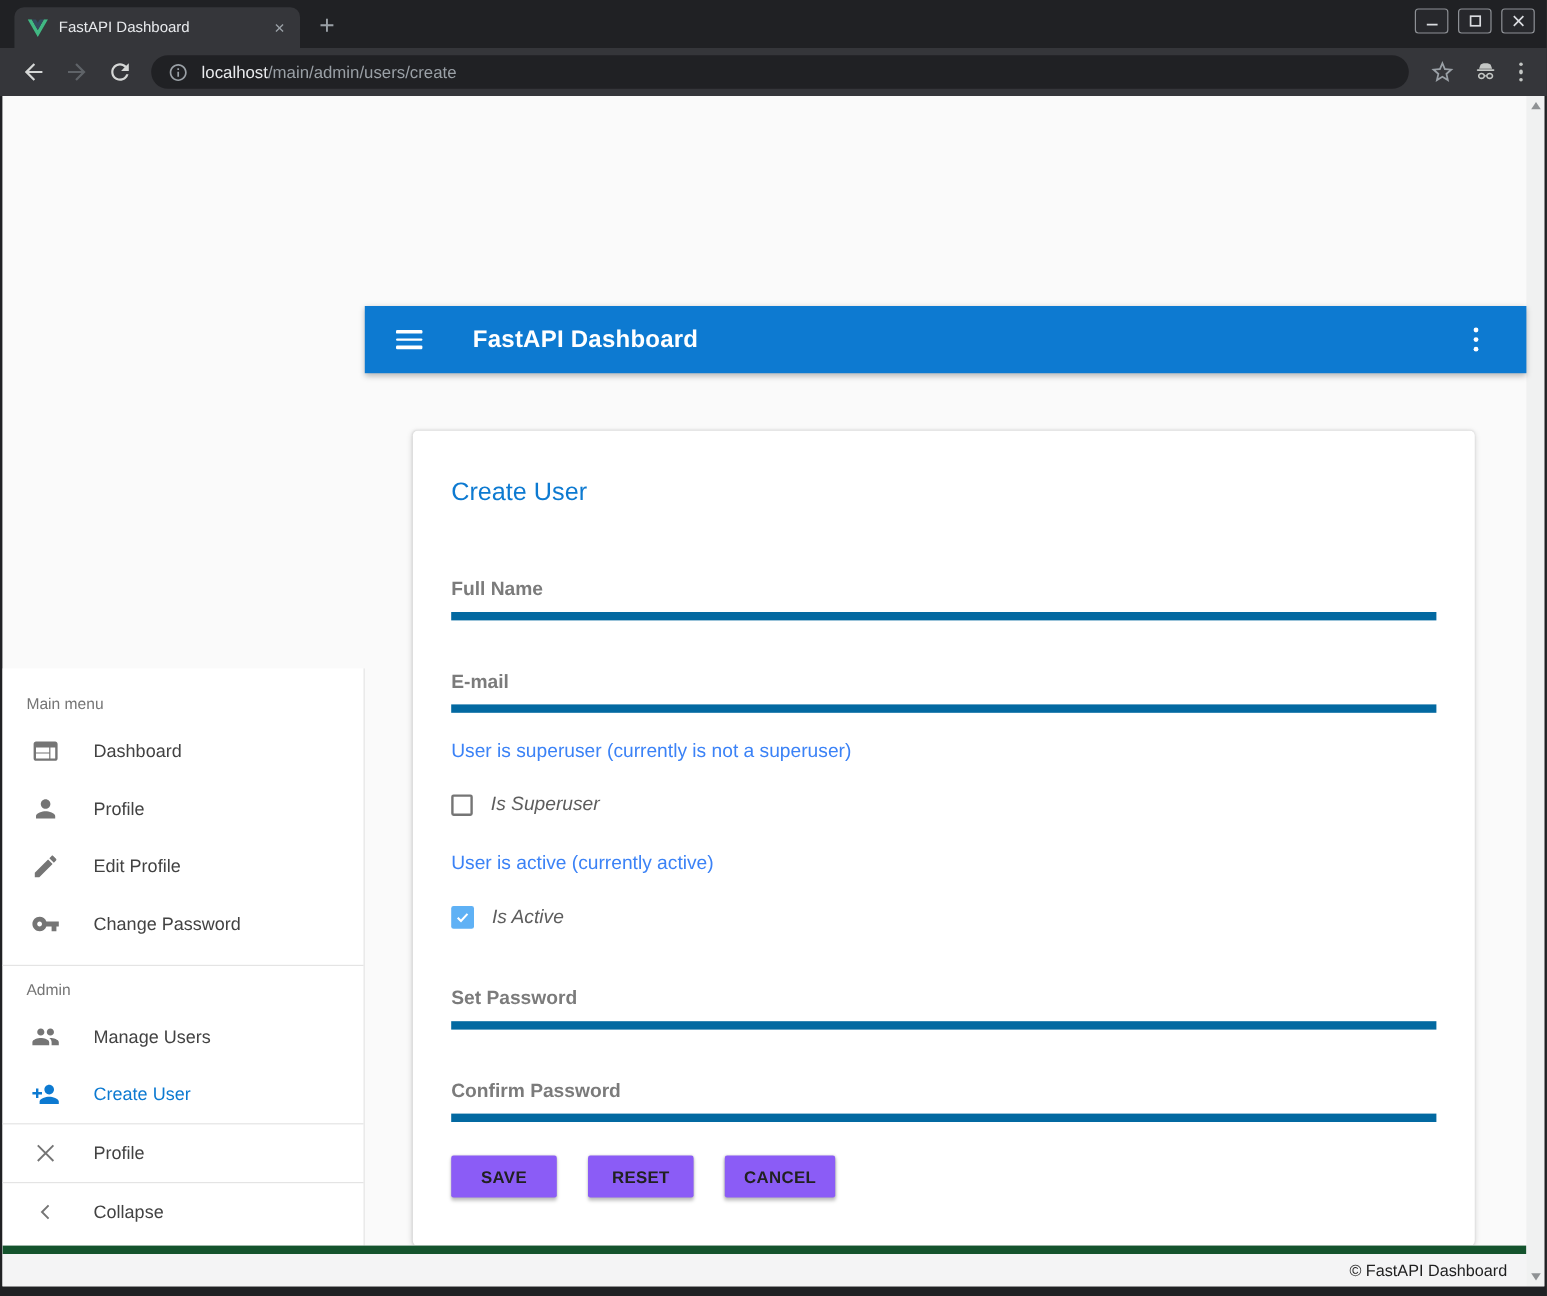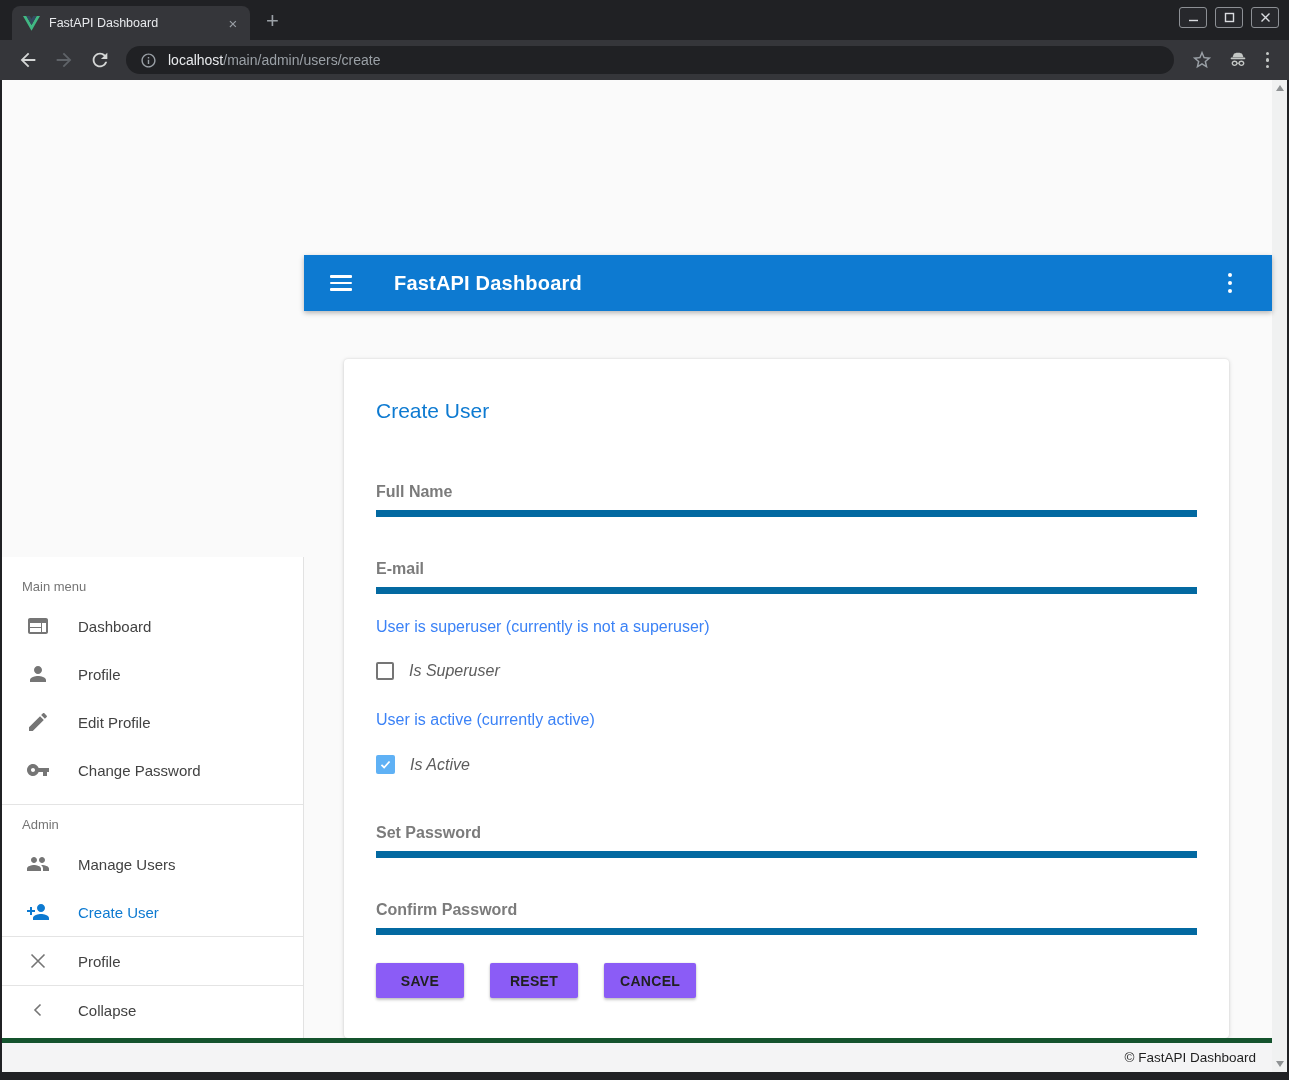--- a/index.html
+++ b/index.html
@@ -68,21 +68,21 @@
   .c-1 { margin-top:26px; } .c-2 { margin-top:26px; }
   .cb { width:18px; height:18px; border:2px solid #757575; border-radius:2px; flex:none; }
   .cb.checked { border:none; width:19px; height:19px; background:#5fb1f5; display:flex; align-items:center; justify-content:center; }
   .cb-label { margin-left:15px; font-size:16px; color:#5d5d5d;font-style:italic; }
 
   .btnrow { margin-top:28px; display:flex; gap:26px; }
   .btn { min-width:88px; height:35px; background:#8b5cf6; border:none; border-radius:2px; cursor:pointer;
          box-shadow:0 2px 3px rgba(0,0,0,.22), 0 0 2px rgba(0,0,0,.12);
          font-family:inherit; font-size:14px; font-weight:bold; color:#212121; letter-spacing:.3px; padding:0 16px; }
 
-  .app-footer { height:34px; background:#f4f4f5; border-top:5px solid #14532d; flex:none;
+  .app-footer { height:34px; background:#f4f4f5; border-top:7px solid #14532d; flex:none;
                 display:flex; align-items:center; justify-content:flex-end; padding-right:16px;
                 font-size:13.5px; color:#1f1f1f; }
 
   .scrollbar { width:15px; background:#f0f1f1; flex:none; display:flex; flex-direction:column;
                justify-content:space-between; align-items:center; padding:5px 0; }
   .arr-up { width:0; height:0; border-left:4.5px solid transparent; border-right:4.5px solid transparent; border-bottom:6px solid #8f9294; }
   .arr-dn { width:0; height:0; border-left:4.5px solid transparent; border-right:4.5px solid transparent; border-top:6px solid #8f9294; }
 </style>
 </head>
 <body>

